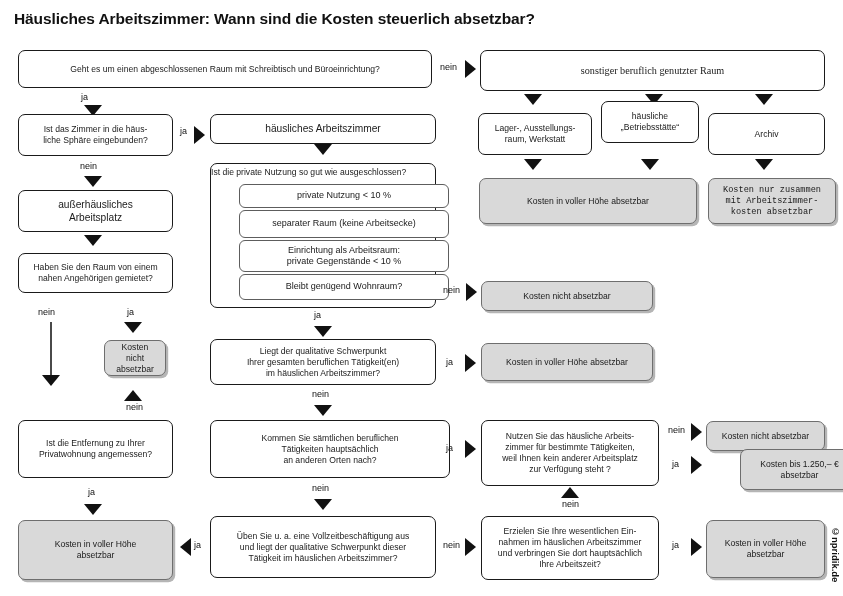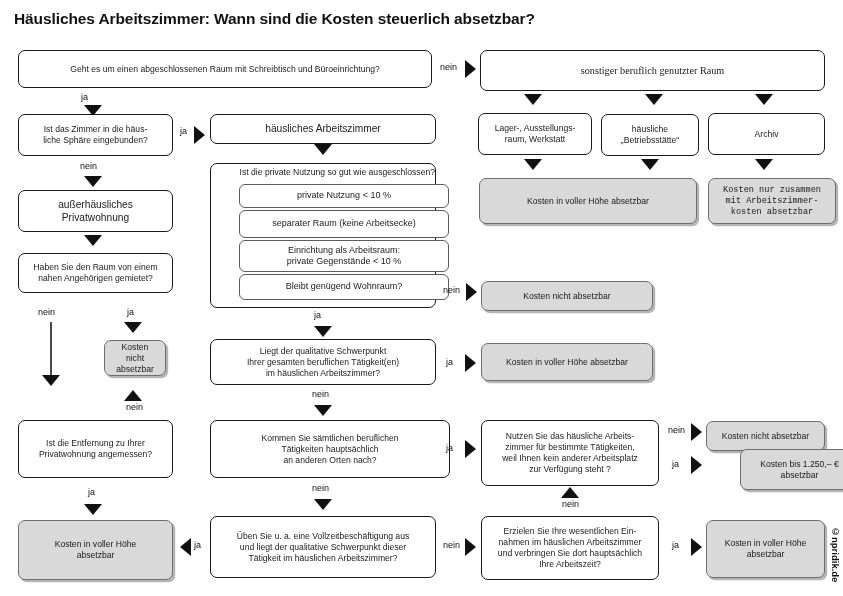--- a/index.html
+++ b/index.html
@@ -35,21 +35,21 @@
   .node.sm{font-size:8.6px;}
   .node .lines{white-space:pre-line;}
 
   
   .group{
     position:absolute;box-sizing:border-box;
     border:1.6px solid #1a1a1a;border-radius:7px;background:#fff;
   }
   .group-head{
     position:absolute;left:0;right:0;top:3px;
-    text-align:right;font-size:8.6px;line-height:1.2;
+    text-align:left;font-size:8.6px;line-height:1.2;
   }
   .sub{
     position:absolute;box-sizing:border-box;
     border:1.3px solid #5d5d5d;border-radius:6px;background:#fff;
     display:flex;align-items:center;justify-content:center;
     text-align:center;font-size:9px;line-height:1.25;
     white-space:pre-line;
     margin-left:20px;
   }
 
@@ -92,21 +92,21 @@
   </div>
 
   <div class="tri-down" style="left:524px;top:94px;"></div>
   <div class="tri-down" style="left:645px;top:94px;"></div>
   <div class="tri-down" style="left:755px;top:94px;"></div>
 
   <div class="node sm" style="left:478px;top:113px;width:114px;height:42px;">
     <span class="lines">Lager-, Ausstellungs-
 raum, Werkstatt</span>
   </div>
-  <div class="node sm" style="left:601px;top:114px;width:98px;height:42px;">
+  <div class="node sm" style="left:601px;top:101px;width:98px;height:42px;">
     <span class="lines">häusliche
 „Betriebsstätte“</span>
   </div>
   <div class="node sm" style="left:708px;top:113px;width:117px;height:42px;">
     <span class="lines">Archiv</span>
   </div>
 
   <div class="tri-down" style="left:524px;top:159px;"></div>
   <div class="tri-down" style="left:641px;top:159px;"></div>
   <div class="tri-down" style="left:755px;top:159px;"></div>
@@ -129,21 +129,21 @@
   </div>
 
   <div class="lbl" style="left:180px;top:126px;">ja</div>
   <div class="tri-right" style="left:194px;top:126px;"></div>
 
   <div class="lbl" style="left:80px;top:161px;">nein</div>
   <div class="tri-down" style="left:84px;top:176px;"></div>
 
   <div class="node med" style="left:18px;top:190px;width:155px;height:42px;">
     <span class="lines">außerhäusliches
-Privatwohnung</span>
+Arbeitsplatz</span>
   </div>
 
   <div class="tri-down" style="left:84px;top:235px;"></div>
 
   <div class="node sm" style="left:18px;top:253px;width:155px;height:40px;">
     <span class="lines">Haben Sie den Raum von einem
 nahen Angehörigen gemietet?</span>
   </div>
 
   <div class="lbl" style="left:38px;top:307px;">nein</div>

